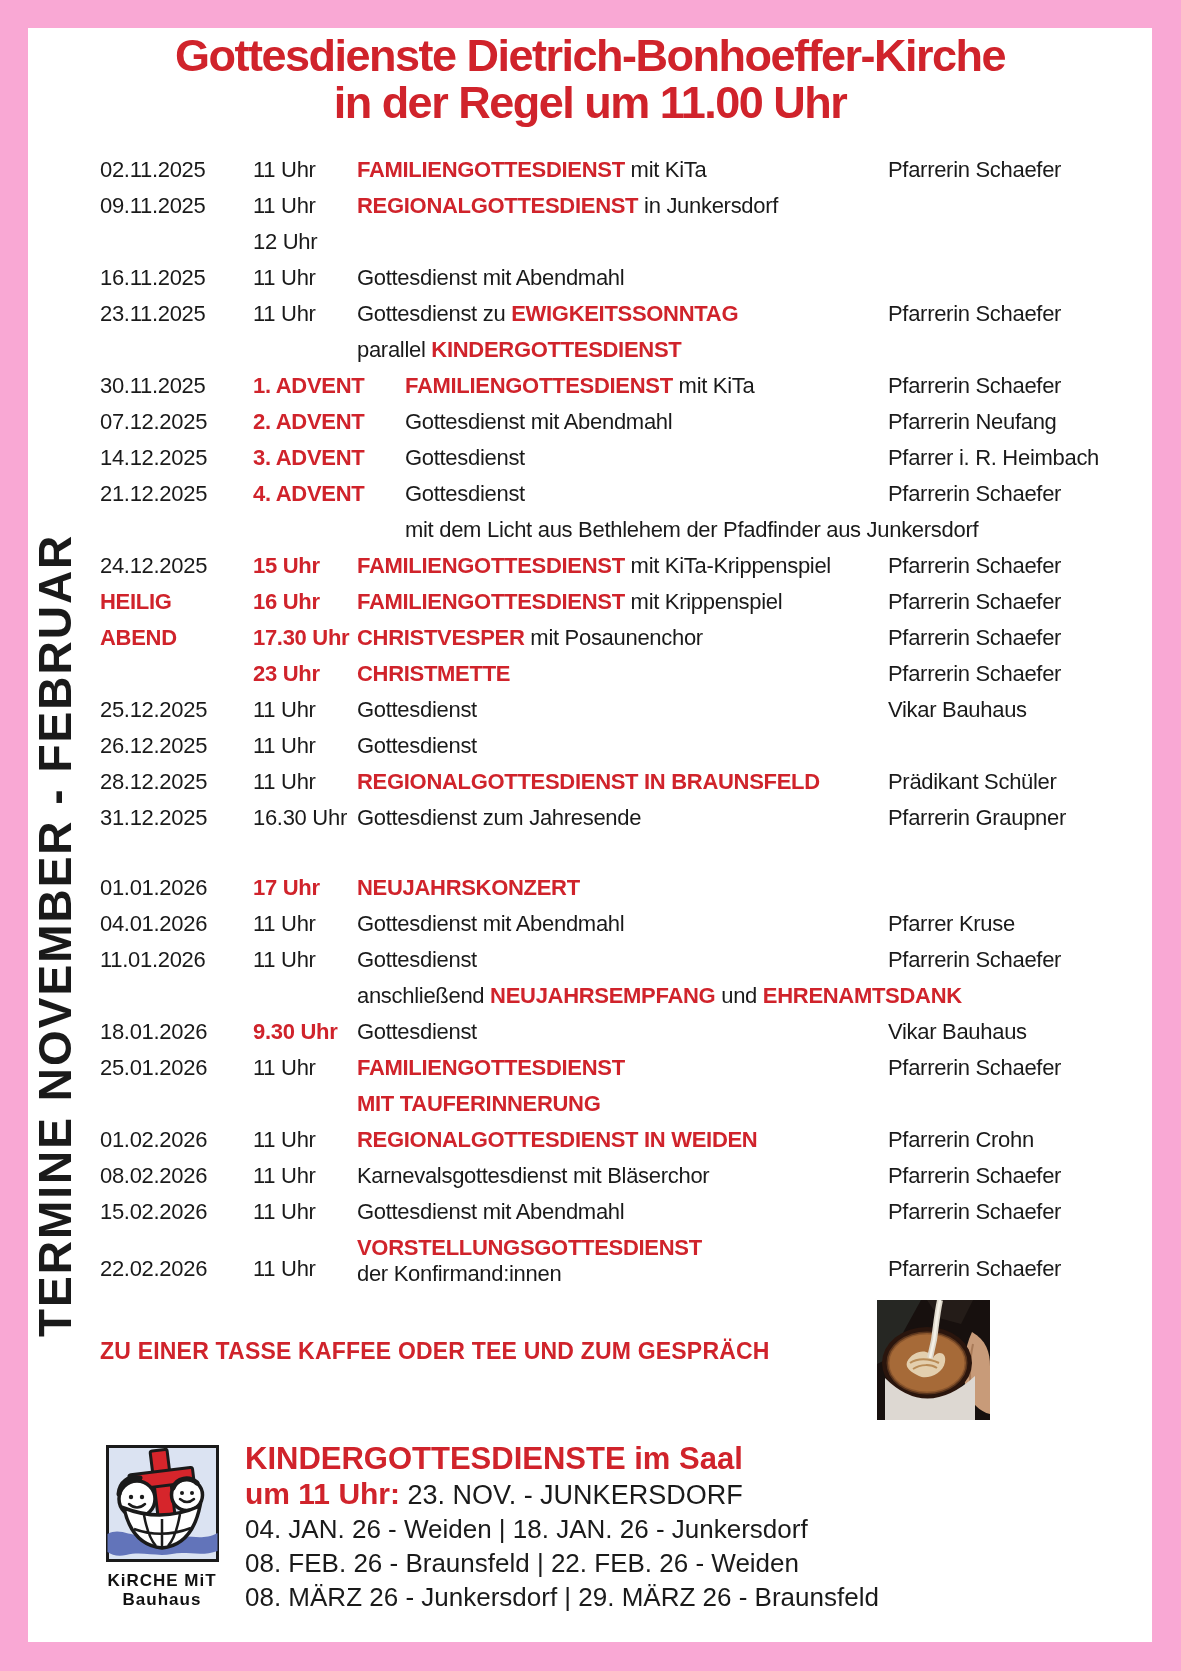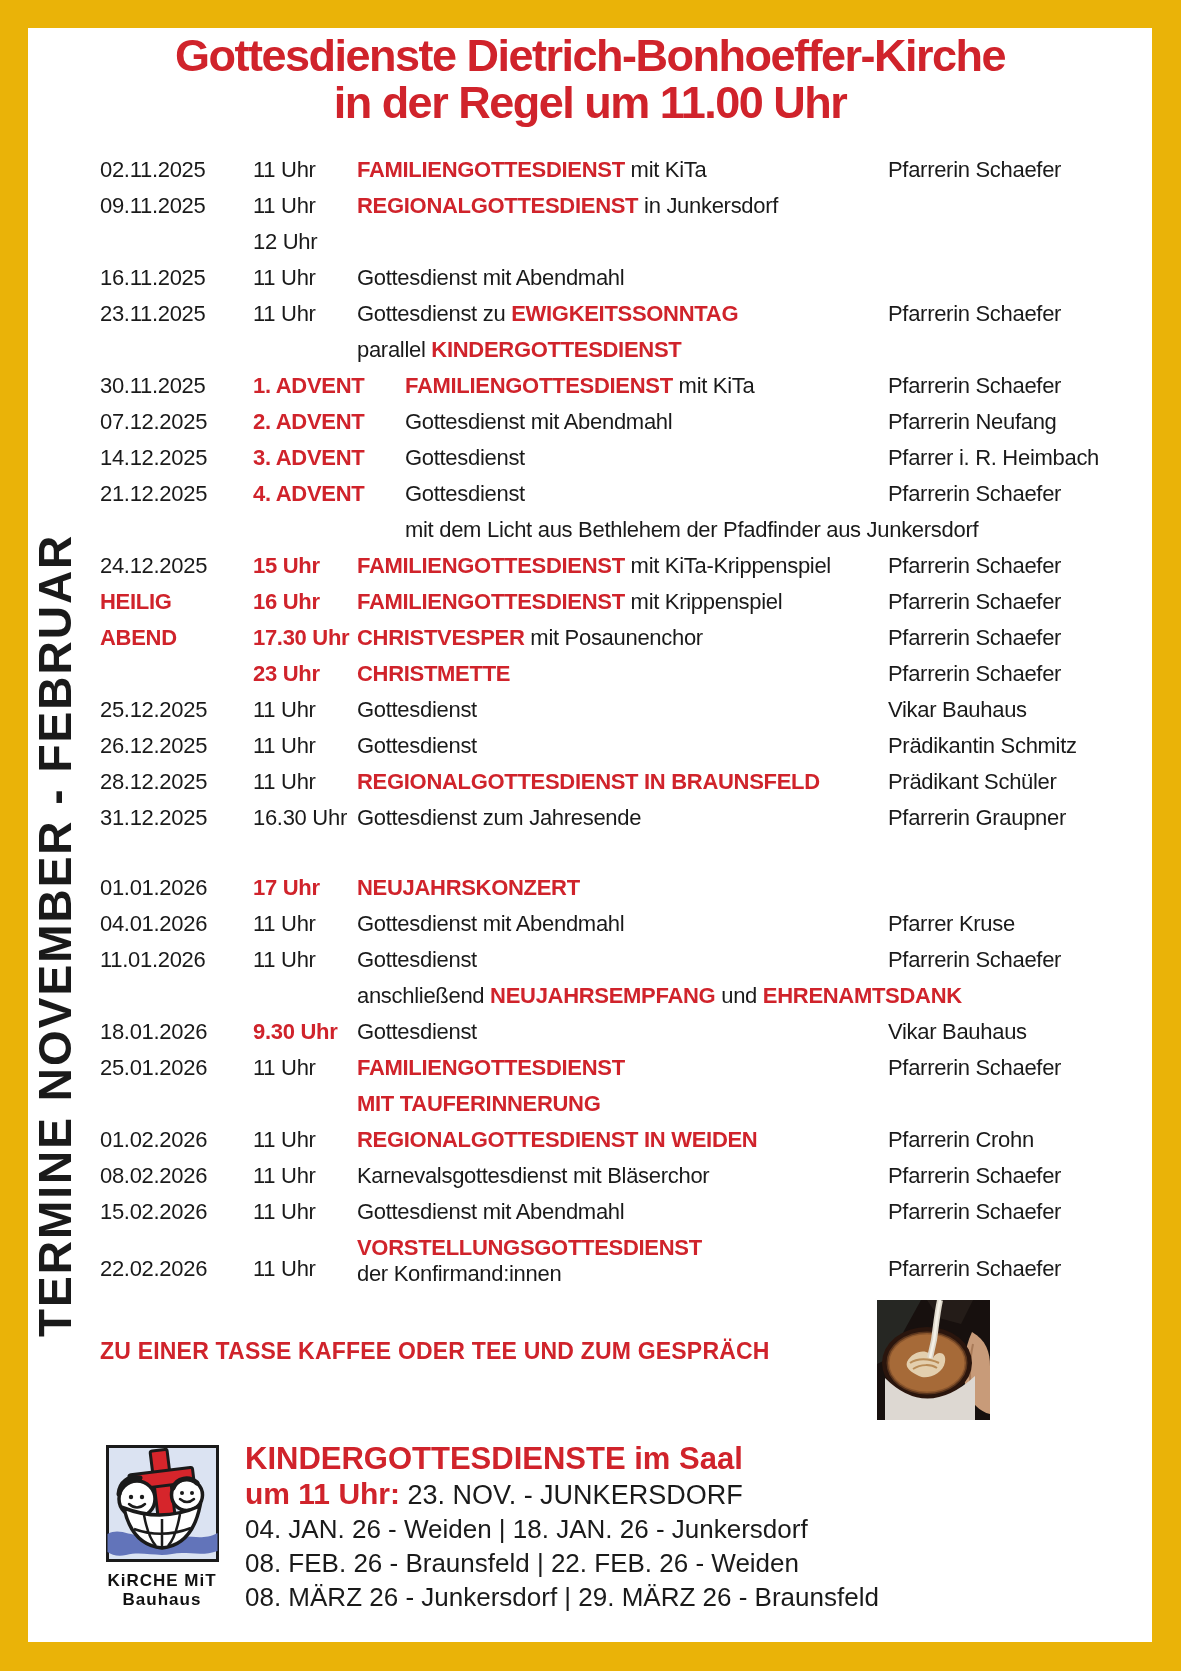--- a/index.html
+++ b/index.html
@@ -1,16 +1,16 @@
 <!DOCTYPE html>
 <html><head>
 <meta charset="utf-8">
 <style>
   html,body{margin:0;padding:0;background:#ffffff;}
-  .page{position:relative;width:1181px;height:1671px;background:#eab308;overflow:hidden;
+  .page{position:relative;width:1181px;height:1671px;background:#f9a8d4;overflow:hidden;
         font-family:"Liberation Sans",sans-serif;}
   .inner{position:absolute;left:28px;top:28px;width:1124px;height:1614px;background:#ffffff;}
   .title{position:absolute;top:4px;left:0;right:0;text-align:center;color:#d0232b;
          font-weight:bold;font-size:45px;line-height:1.05;letter-spacing:-1.5px;}
   .vertical-banner{position:absolute;left:0px;top:487px;height:822px;
          writing-mode:vertical-rl;transform:rotate(180deg);
          font-size:46px;font-weight:bold;color:#1a1a1a;letter-spacing:2px;white-space:nowrap;}
   .schedule{position:absolute;left:72px;top:124px;width:1010px;}
   .row{display:flex;min-height:36px;line-height:36px;font-size:22px;color:#1a1a1a;
        white-space:nowrap;letter-spacing:-0.3px;align-items:flex-end;}
@@ -141,21 +141,20 @@
         <div class="row">
           <div class="c-date">25.12.2025</div>
           <div class="c-time">11 Uhr</div>
           <div class="c-desc"><span>Gottesdienst</span></div>
           <div class="c-pastor">Vikar Bauhaus</div>
         </div>
         <div class="row">
           <div class="c-date">26.12.2025</div>
           <div class="c-time">11 Uhr</div>
           <div class="c-desc"><span>Gottesdienst</span></div>
-          <div class="c-pastor">Prädikantin Schmitz</div>
         </div>
         <div class="row">
           <div class="c-date">28.12.2025</div>
           <div class="c-time">11 Uhr</div>
           <div class="c-desc"><span class="red">REGIONALGOTTESDIENST IN BRAUNSFELD</span></div>
           <div class="c-pastor">Prädikant Schüler</div>
         </div>
         <div class="row">
           <div class="c-date">31.12.2025</div>
           <div class="c-time">16.30 Uhr</div>

